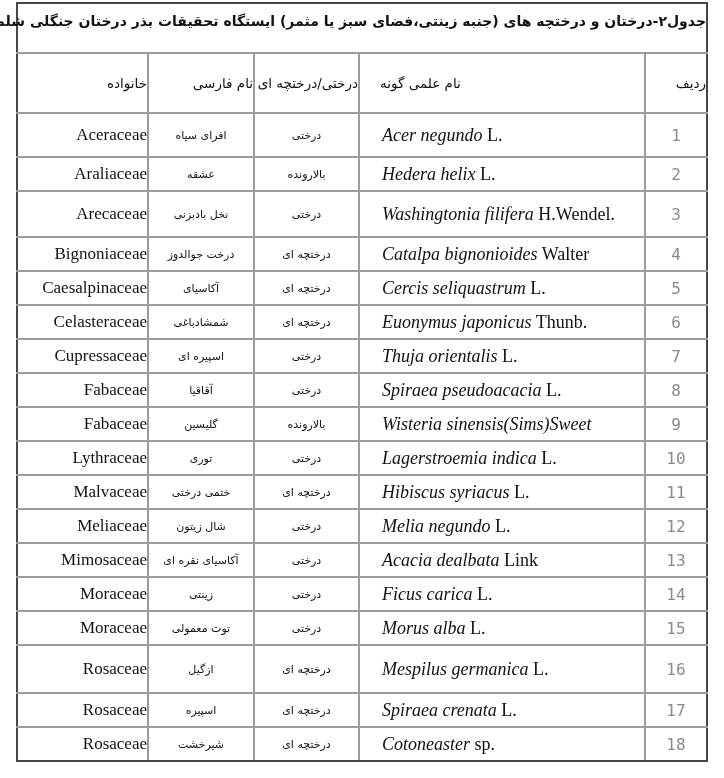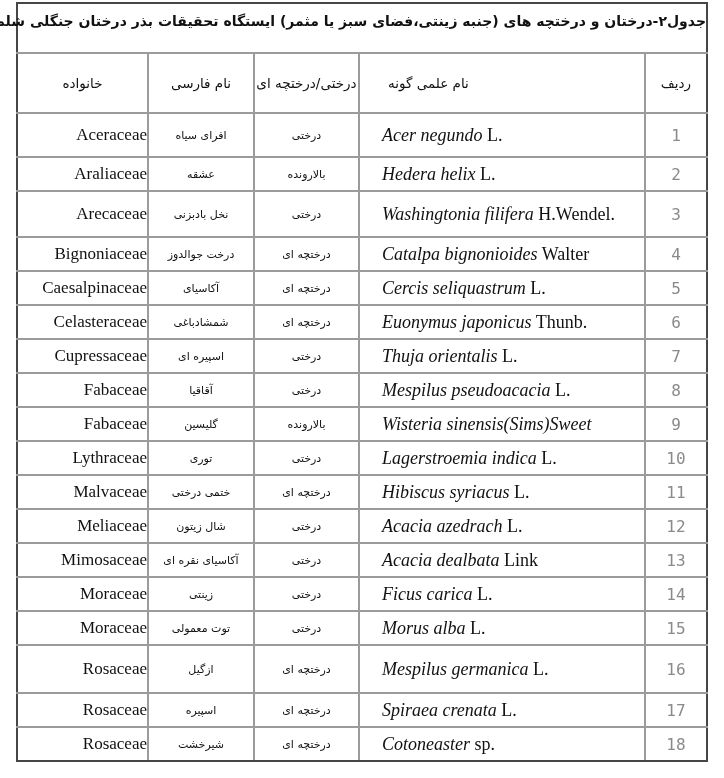--- a/index.html
+++ b/index.html
@@ -51,26 +51,26 @@
     font-weight: bold;
     font-size: 14px;
     text-align: center;
     vertical-align: top;
     padding-top: 9px;
     white-space: nowrap;
   }
   .hdr {
     font-family: "DejaVu Sans", sans-serif;
     font-size: 13.5px;
-    text-align: center;
+    text-align: right;
   }
   .hdr-sci {
     direction: rtl;
     text-align: left;
-    padding-left: 28px;
+    padding-left: 20px;
   }
   .hdr-form { white-space: nowrap; margin-top: 8px; }
 
   .cell-no {
     font-family: "DejaVu Sans Mono", monospace;
     font-size: 16px;
     color: #8a8a8a;
     text-align: center;
   }
   .cell-sci {
@@ -178,21 +178,21 @@
     <td class="cell-sci">
       <span class="sci-italic">Thuja orientalis</span><span> L.</span>
     </td>
     <td class="cell-form">درختی</td>
     <td class="cell-fa">اسپیره ای</td>
     <td class="cell-family">Cupressaceae</td>
   </tr>
         <tr>
     <td class="cell-no">8</td>
     <td class="cell-sci">
-      <span class="sci-italic">Mespilus pseudoacacia</span><span> L.</span>
+      <span class="sci-italic">Spiraea pseudoacacia</span><span> L.</span>
     </td>
     <td class="cell-form">درختی</td>
     <td class="cell-fa">آقاقیا</td>
     <td class="cell-family">Fabaceae</td>
   </tr>
         <tr>
     <td class="cell-no">9</td>
     <td class="cell-sci">
       <span class="sci-italic">Wisteria sinensis(Sims)Sweet</span><span></span>
     </td>
@@ -214,21 +214,21 @@
     <td class="cell-sci">
       <span class="sci-italic">Hibiscus syriacus</span><span> L.</span>
     </td>
     <td class="cell-form">درختچه ای</td>
     <td class="cell-fa">ختمی درختی</td>
     <td class="cell-family">Malvaceae</td>
   </tr>
         <tr>
     <td class="cell-no">12</td>
     <td class="cell-sci">
-      <span class="sci-italic">Acacia azedrach</span><span> L.</span>
+      <span class="sci-italic">Melia negundo</span><span> L.</span>
     </td>
     <td class="cell-form">درختی</td>
     <td class="cell-fa">شال زیتون</td>
     <td class="cell-family">Meliaceae</td>
   </tr>
         <tr>
     <td class="cell-no">13</td>
     <td class="cell-sci">
       <span class="sci-italic">Acacia dealbata</span><span> Link</span>
     </td>

